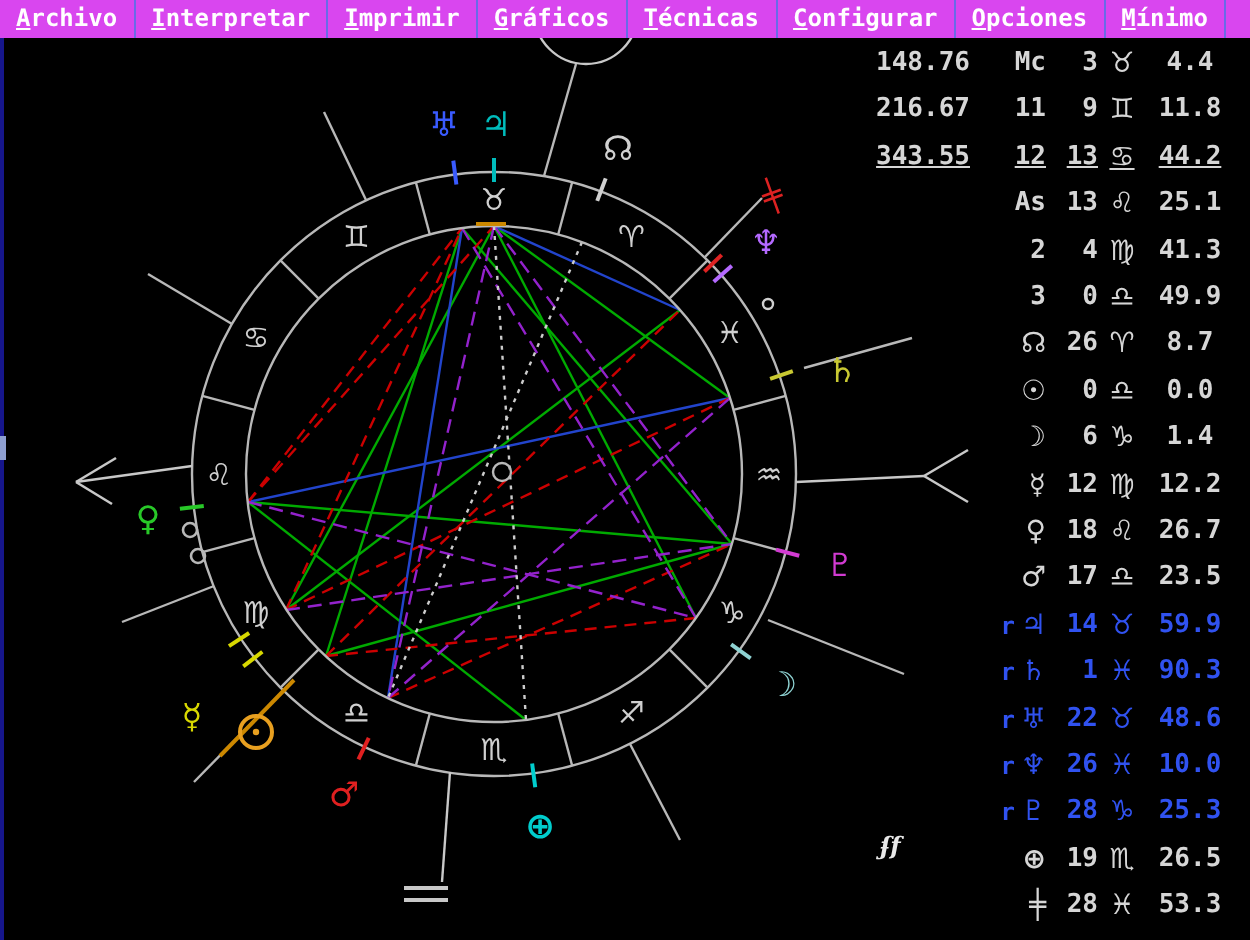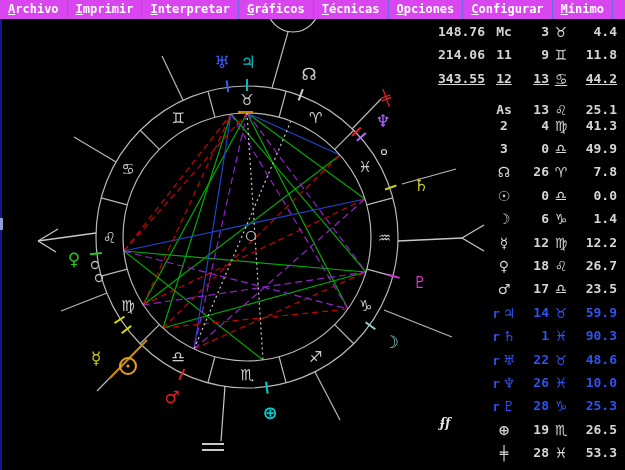--- a/index.html
+++ b/index.html
@@ -9,24 +9,24 @@
   #menubar{position:absolute;left:0;top:0;width:625px;height:19px;z-index:3;
            display:flex;align-items:center;font-family:"DejaVu Sans Mono",monospace;
            font-weight:bold;font-size:12px;color:#fff;}
   .mitem{padding:0 8px;height:19px;line-height:19px;border-right:1px solid #6a6ae8;cursor:pointer;white-space:nowrap;}
   .mitem u{text-decoration:underline;}
   #panel{position:absolute;left:0;top:0;width:558px;height:470px;z-index:2;}
   .trow{position:absolute;left:423px;width:196px;height:17px;display:flex;
         font-family:"DejaVu Sans Mono",monospace;font-weight:bold;font-size:13px;color:#d6d6d6;}
   .trow.blue{color:#3052f0;}
   .c1{width:62px;text-align:right;}
-  .c2{width:38px;text-align:center;}
+  .c2{width:38px;text-align:right;}
   .c3{width:26px;text-align:right;}
   .c4{width:24px;text-align:center;font-family:"DejaVu Sans",sans-serif;font-size:14px;line-height:16px;}
-  .c5{width:44px;text-align:right;}
+  .c5{width:44px;text-align:center;}
   .pg{font-family:"DejaVu Sans",sans-serif;font-size:14px;line-height:16px;}
   .rpre{font-size:12px;margin-right:3px;}
   #sigil{position:absolute;left:440px;top:416px;z-index:2;color:#e8e8e8;
          font-family:"DejaVu Serif",serif;font-style:italic;font-weight:bold;font-size:12px;}
 </style>
 </head>
 <body>
 
 <div id="screen">
   <svg id="wheelsvg" width="625" height="470">
@@ -133,51 +133,51 @@
       <text x="172" y="403" fill="#e02020" font-size="17" text-anchor="middle" font-family="&quot;DejaVu Sans&quot;,sans-serif" font-weight="bold">♂</text>
       <text x="96" y="364" fill="#d8d800" font-size="17" text-anchor="middle" font-family="&quot;DejaVu Sans&quot;,sans-serif" font-weight="bold">☿</text>
       <text x="74" y="265" fill="#28c828" font-size="17" text-anchor="middle" font-family="&quot;DejaVu Sans&quot;,sans-serif" font-weight="bold">♀</text>
       <circle cx="128" cy="366" r="8" fill="none" stroke="#e8a020" stroke-width="2"></circle>
       <circle cx="128" cy="366" r="1.6" fill="#e8a020"></circle>
       <circle cx="95" cy="265" r="3.5" fill="none" stroke="#b8b8b8" stroke-width="1.3"></circle>
       <circle cx="99" cy="278" r="3.5" fill="none" stroke="#b8b8b8" stroke-width="1.3"></circle>
     </svg>
   <nav id="menubar" style="background: #d946ef;">
       <div class="mitem"><u>A</u>rchivo</div>
+      <div class="mitem"><u>I</u>nterpretar</div>
       <div class="mitem"><u>I</u>mprimir</div>
-      <div class="mitem"><u>I</u>nterpretar</div>
       <div class="mitem"><u>G</u>ráficos</div>
       <div class="mitem"><u>T</u>écnicas</div>
+      <div class="mitem"><u>C</u>onfigurar</div>
       <div class="mitem"><u>O</u>pciones</div>
-      <div class="mitem"><u>C</u>onfigurar</div>
       <div class="mitem"><u>M</u>ínimo</div>
     </nav>
   <div id="panel">
       <div class="trow" style="top: 24px;">
         <span class="c1">148.76</span>
         <span class="c2">Mc</span>
         <span class="c3">3</span>
         <span class="c4">♉</span>
         <span class="c5">4.4</span>
       </div>
       <div class="trow" style="top: 47.4px;">
-        <span class="c1">214.06</span>
+        <span class="c1">216.67</span>
         <span class="c2">11</span>
         <span class="c3">9</span>
         <span class="c4">♊</span>
         <span class="c5">11.8</span>
       </div>
       <div class="trow" style="top: 70.8px; text-decoration: underline;">
         <span class="c1">343.55</span>
         <span class="c2">12</span>
         <span class="c3">13</span>
         <span class="c4">♋</span>
         <span class="c5">44.2</span>
       </div>
-      <div class="trow" style="top: 94.2px; margin-top: 8px;">
+      <div class="trow" style="top: 94.2px;">
         <span class="c1"></span>
         <span class="c2">As</span>
         <span class="c3">13</span>
         <span class="c4">♌</span>
         <span class="c5">25.1</span>
       </div>
       <div class="trow" style="top: 117.6px;">
         <span class="c1"></span>
         <span class="c2">2</span>
         <span class="c3">4</span>
@@ -189,21 +189,21 @@
         <span class="c2">3</span>
         <span class="c3">0</span>
         <span class="c4">♎</span>
         <span class="c5">49.9</span>
       </div>
       <div class="trow" style="top: 164.4px;">
         <span class="c1"></span>
         <span class="c2"><span class="pg">☊</span></span>
         <span class="c3">26</span>
         <span class="c4">♈</span>
-        <span class="c5">7.8</span>
+        <span class="c5">8.7</span>
       </div>
       <div class="trow" style="top: 187.8px;">
         <span class="c1"></span>
         <span class="c2"><span class="pg">☉</span></span>
         <span class="c3">0</span>
         <span class="c4">♎</span>
         <span class="c5">0.0</span>
       </div>
       <div class="trow" style="top: 211.2px;">
         <span class="c1"></span>

